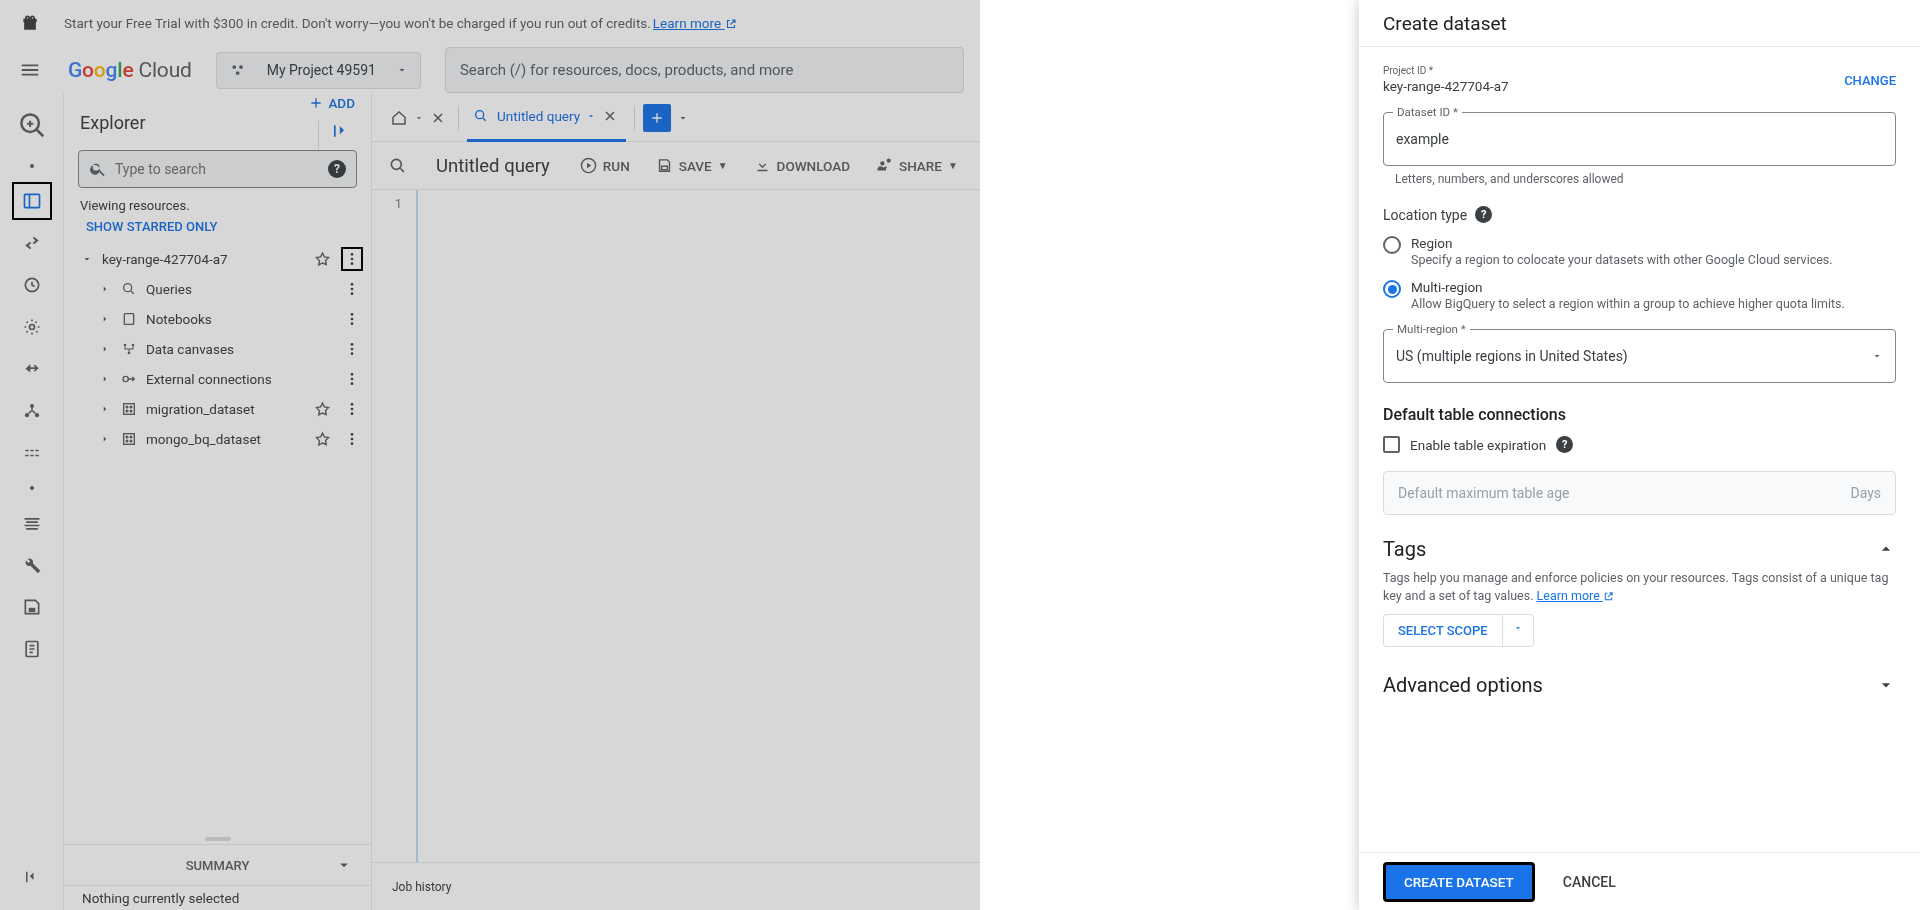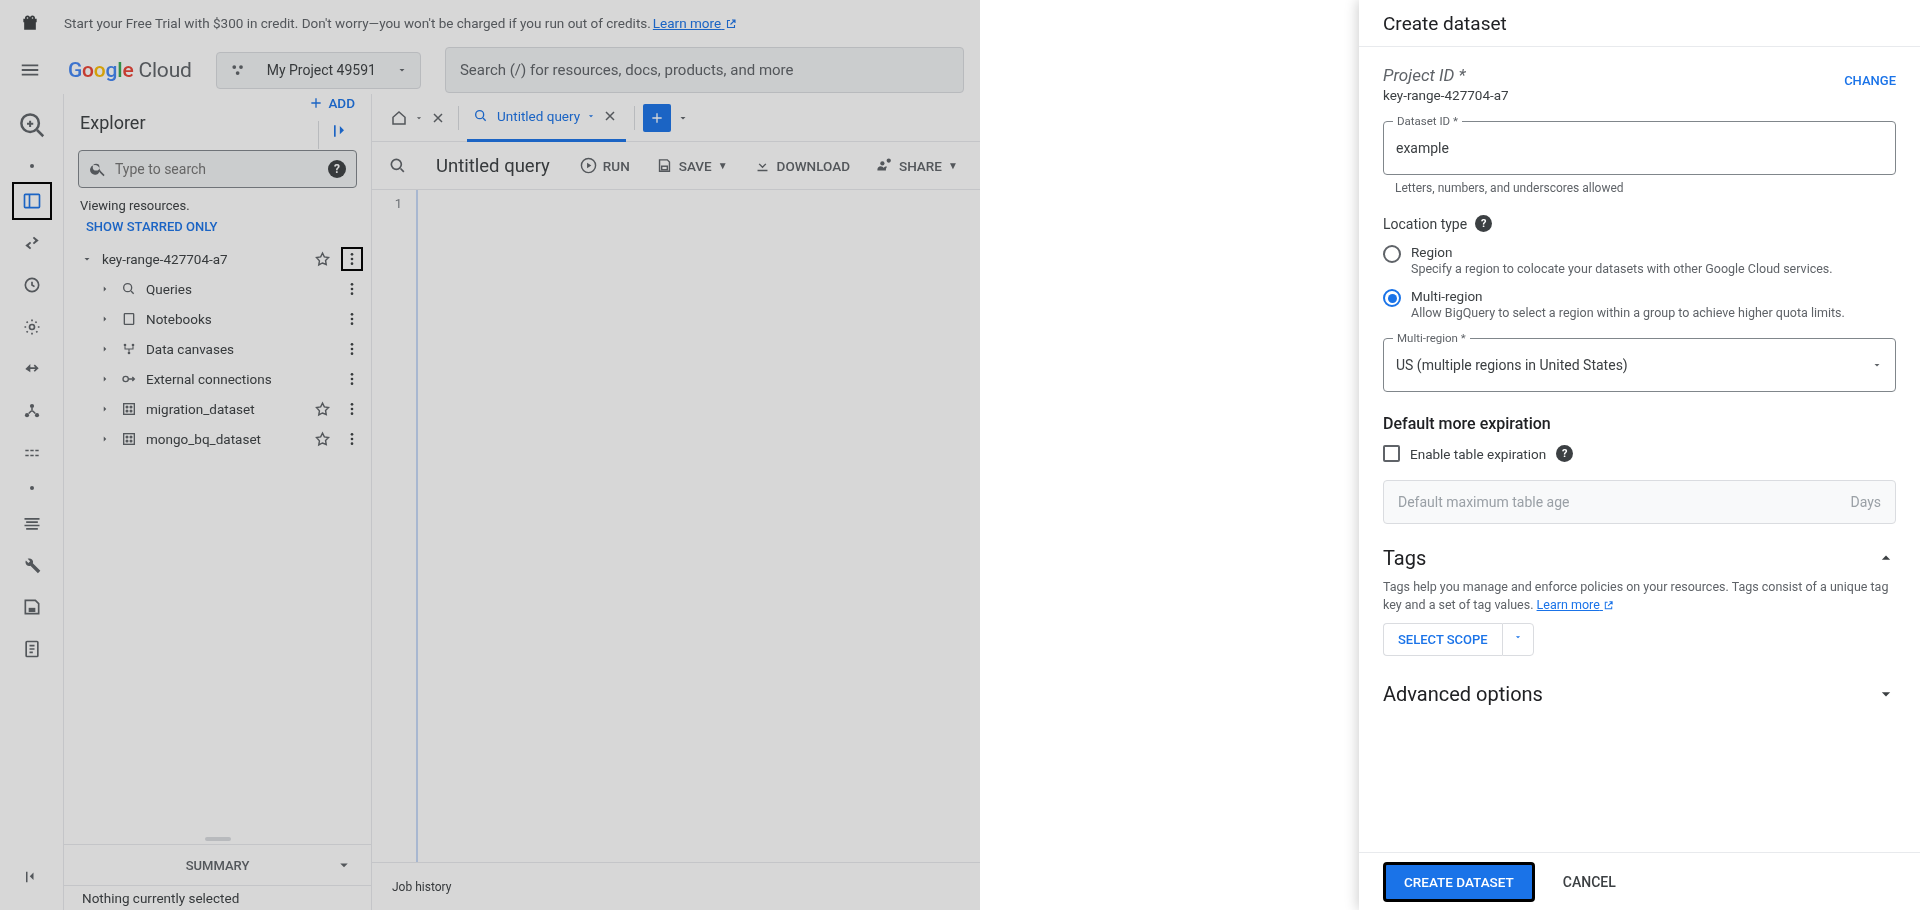--- a/index.html
+++ b/index.html
@@ -78,21 +78,21 @@
 .code { flex:1; display:flex; background:#fff; font-family:ui-monospace,Menlo,monospace; font-size:13px;}
 .gutter { width:46px; text-align:right; padding:6px 14px 0 0; color:#80868b; background:#fff; border-right:2px solid #c6d8f7;}
 .code-area{flex:1;}
 .job-history { height:48px; border-top:1px solid #e8eaed; display:flex; align-items:center; padding:0 20px; font-size:12px; color:#3c4043;}
 
 
 .panel { position:absolute; top:0; right:0; width:561px; height:910px; background:#fff; box-shadow:-2px 0 12px rgba(0,0,0,.18); display:flex; flex-direction:column;}
 .panel-head { height:47px; display:flex; align-items:center; padding:0 24px; font-size:19px; color:#202124; border-bottom:1px solid #e8eaed;}
 .panel-body { flex:1; overflow:auto; padding:18px 24px 0;}
 .proj-row { display:flex; justify-content:space-between; align-items:flex-start;}
-.proj-row .lbl { font-size:17px; color:#5f6368;font-style:italic;}
+.proj-row .lbl { font-size:10px; color:#5f6368;}
 .proj-row .val { font-size:13.5px; color:#3c4043; margin-top:2px;}
 .change-btn { color:#1a73e8; font-size:13px; font-weight:500; margin-top:8px;}
 
 .fld { margin-top:18px; position:relative;}
 .fld .float-label { position:absolute; top:-7px; left:10px; background:#fff; padding:0 4px; font-size:11.5px; color:#5f6368;}
 .fld input[type=text], .fld .select { width:100%; height:54px; border:1px solid #80868b; border-radius:4px; padding:0 12px; font-size:14px; color:#3c4043;}
 .fld .hint { font-size:12px; color:#5f6368; margin-top:6px; padding-left:12px;}
 
 .section-label { display:flex; align-items:center; gap:8px; font-size:14px; color:#3c4043; margin-top:20px;}
 .help-ic { width:17px;height:17px;border-radius:50%;background:#3c4043;color:#fff;display:inline-flex;align-items:center;justify-content:center;font-size:11px;font-weight:700;}
@@ -598,21 +598,21 @@
       <div class="select">
         <span>US (multiple regions in United States)</span>
         <span class="arrow">
             <svg width="12" height="12" viewBox="0 0 24 24" fill="#5f6368">
               <path d="M7 10l5 5 5-5z"></path>
             </svg>
           </span>
       </div>
     </div>
 
-    <div class="subhead">Default more expiration</div>
+    <div class="subhead">Default table connections</div>
     <div class="checkbox-row">
       <span class="box"></span>
       <span class="lbl">Enable table expiration</span>
       <span class="help-ic">?</span>
     </div>
 
     <div class="disabled-input">
       <span>Default maximum table age</span>
       <span>Days</span>
     </div>

